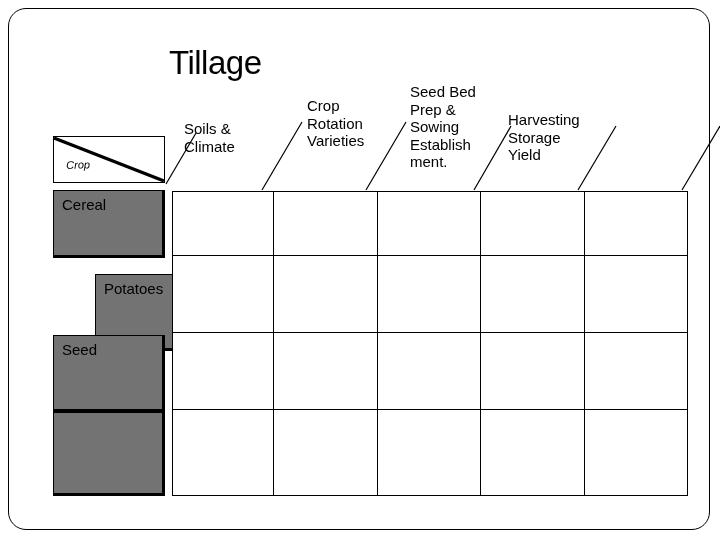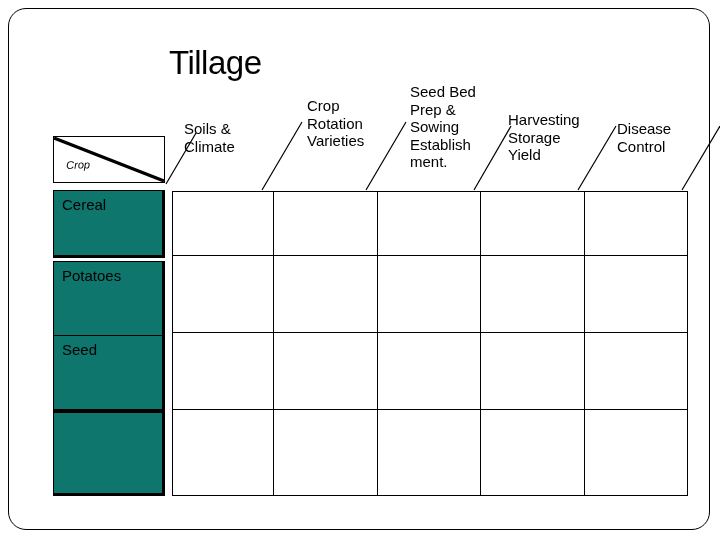--- a/index.html
+++ b/index.html
@@ -88,21 +88,21 @@
     height: 306px;
   }
   .row-label-cell {
     position: absolute;
     left: 0;
     width: 112px;
     box-sizing: border-box;
     border: 1.1px solid #000000;
     border-right: 3.2px solid #000000;
     border-bottom: 3.2px solid #000000;
-    background: #0f766e;
+    background: #737373;
   }
   .row-label-text {
     position: absolute;
     left: 8px;
     top: 5px;
     font-size: 15px;
     line-height: 1.15;
     white-space: nowrap;
   }
 
@@ -176,22 +176,20 @@
 Rotation
 Varieties</div>
     <div class="col-header" style="left:348px; top:33px;">Harvesting
 Storage
 Yield</div>
     <div class="col-header" style="left:250px; top:5px;">Seed Bed
 Prep &amp;
 Sowing
 Establish
 ment.</div>
-    <div class="col-header" style="left:457px; top:42px;">Disease
-Control</div>
   </div>
 
   <svg id="header-slants" viewBox="0 0 720 200" width="720" height="200">
     <g stroke="#000000" stroke-width="1.2" fill="none">
       <line x1="166" y1="184" x2="196" y2="133"></line>
       <line x1="262" y1="190" x2="302" y2="122"></line>
       <line x1="366" y1="190" x2="406" y2="122"></line>
       <line x1="474" y1="190" x2="511" y2="126"></line>
       <line x1="578" y1="190" x2="616" y2="126"></line>
       <line x1="682" y1="190" x2="720" y2="126"></line>
@@ -201,21 +199,21 @@
   <div id="corner-box"></div>
   <svg id="corner-diagonal" viewBox="0 0 112 47" width="112" height="47">
     <line x1="1" y1="2" x2="111" y2="45" stroke="#000000" stroke-width="3.4"></line>
   </svg>
   <div id="corner-label">Crop</div>
 
   <div id="row-label-col">
     <div class="row-label-cell" style="top:0px; height:68px;">
       <span class="row-label-text">Cereal</span>
     </div>
-    <div class="row-label-cell" style="top:71px; height:77px;">
+    <div class="row-label-cell" style="top:84px; height:77px;margin-left:42px;">
       <span class="row-label-text">Potatoes</span>
     </div>
     <div class="row-label-cell" style="top:145px; height:77px;">
       <span class="row-label-text">Seed</span>
     </div>
     <div class="row-label-cell" style="top:222px; height:84px;">
       <span class="row-label-text"></span>
     </div>
   </div>
 

